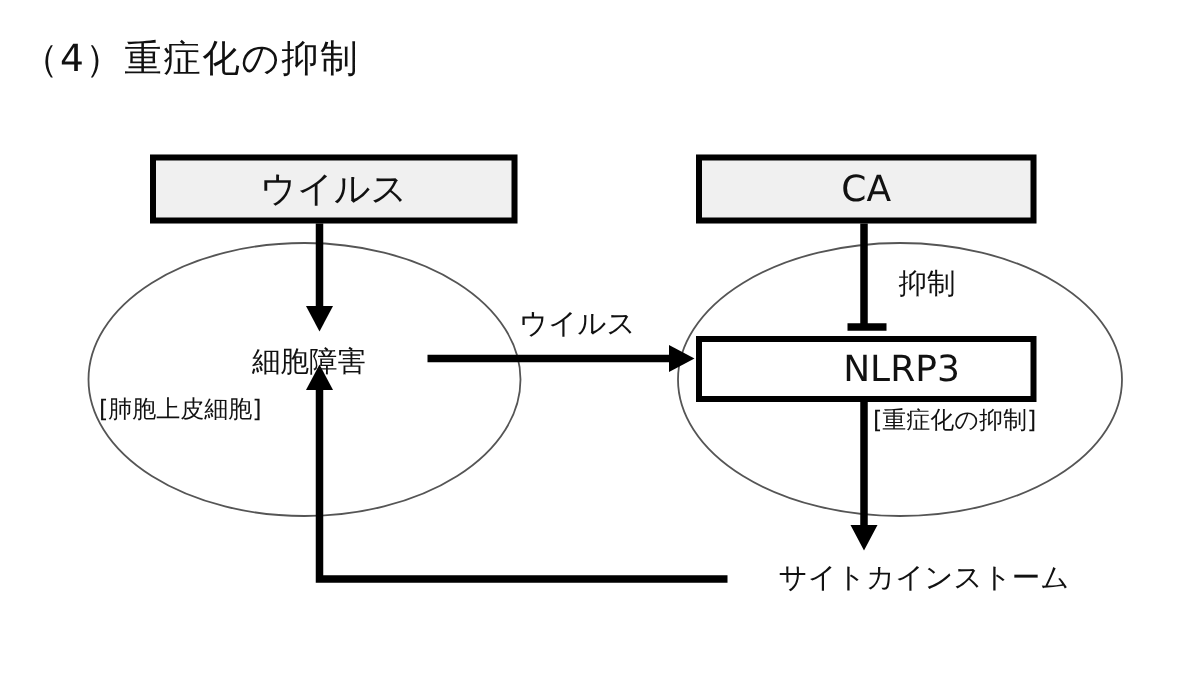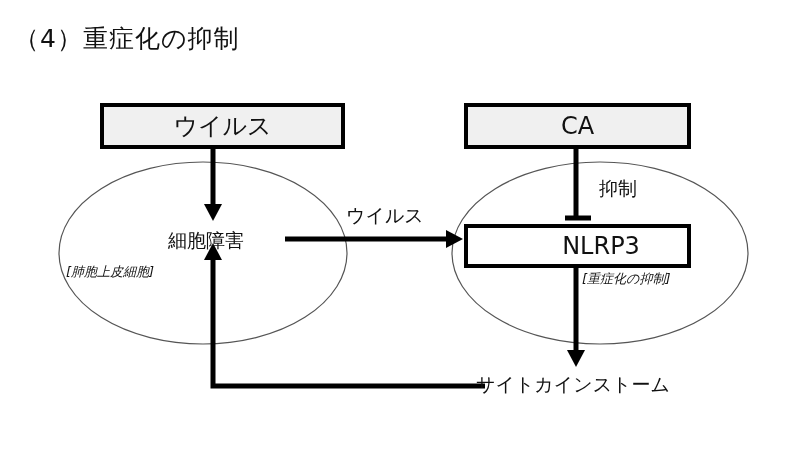--- a/index.html
+++ b/index.html
@@ -5,21 +5,21 @@
     html, body { margin: 0; padding: 0; background: #ffffff; }
     body { width: 800px; height: 450px; position: relative; overflow: hidden;
            font-family: "DejaVu Sans", "Liberation Sans", sans-serif; color: #111; }
     .title { position: absolute; left: 14px; top: 22px; font-size: 25px; letter-spacing: 1px; }
     svg.diagram { position: absolute; left: 0; top: 0; }
     .box { position: absolute; box-sizing: border-box; border: 4px solid #000;
            display: flex; align-items: center; justify-content: center; font-size: 24px; }
     .box.gray { background: #f0f0f0; }
     .box.white { background: #ffffff; }
     .label { position: absolute; font-size: 19px; white-space: nowrap; }
-    .label.small { font-size: 13px; font-style: italic; }
+    .label.small { font-size: 16px; }
   </style>
 </head>
 <body>
 
 <div class="title">（4）重症化の抑制</div>
 
 <svg class="diagram" width="800" height="450">
   <defs>
     <marker id="ah" markerWidth="8" markerHeight="8" refX="6" refY="4" orient="auto" markerUnits="userSpaceOnUse">
       <path d="M0,0 L8,4 L0,8 Z" fill="#000"></path>
@@ -52,13 +52,13 @@
 </div>
 <div class="box white" style="left:464px; top:224px; width:227px; height:44px;padding-left:47px;">
   <span>NLRP3</span>
 </div>
 
 <div class="label" style="left:168px; top:228px;font-family:Liberation Serif, serif;">細胞障害</div>
 <div class="label small" style="left:66px; top:263px;">[肺胞上皮細胞]</div>
 <div class="label" style="left:346px; top:203px;">ウイルス</div>
 <div class="label" style="left:586px; top:176px;margin-left:13px;">抑制</div>
 <div class="label small" style="left:582px; top:270px;">[重症化の抑制]</div>
-<div class="label" style="left:476px; top:372px;text-align:right;">サイトカインストーム</div>
+<div class="label" style="left:519px; top:372px;text-align:right;">サイトカインストーム</div>
 
 </body></html>

